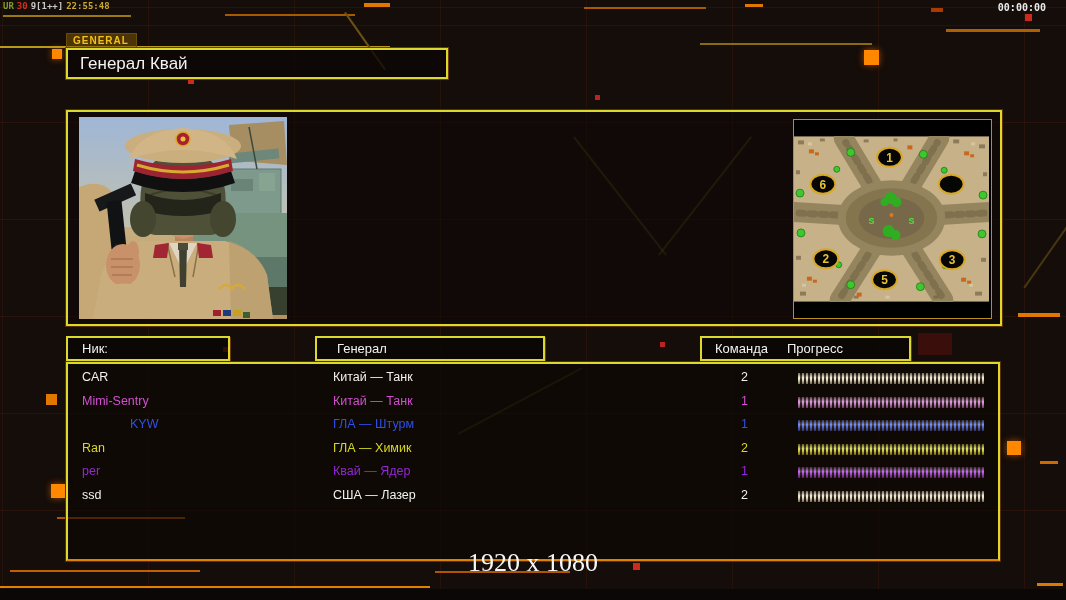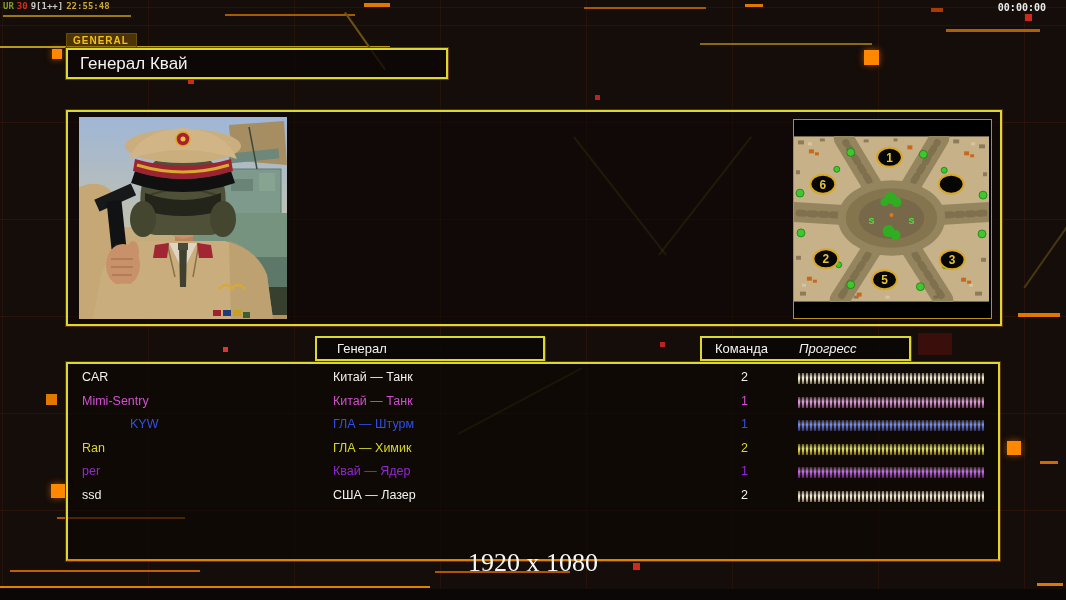--- a/index.html
+++ b/index.html
@@ -37,21 +37,21 @@
   .minimap{position:absolute;left:725px;top:7px;width:197px;height:198px;background:#000;border:1px solid #b98f1c;}
   .minimap svg{display:block;margin-top:16px;}
   
   .hdr{position:absolute;top:336px;height:21px;border:2px solid #ded82a;box-shadow:1px 1px 0 #6a3a00;
     background:rgba(10,6,4,.82);line-height:21px;font-size:13px;color:#f2f2f2;}
   .hdr-nick{left:66px;width:146px;padding-left:14px;}
   .hdr-general{left:315px;width:206px;padding-left:20px;}
   .hdr-team{left:700px;width:207px;}
   .hdr-team span{position:absolute;top:0;}
   .hdr-team .t1{left:13px;text-align:center;}
-  .hdr-team .t2{left:97px;font-style:italic;}
+  .hdr-team .t2{left:85px;}
   
   .players{position:absolute;left:66px;top:362px;width:930px;height:192px;
     border:2px solid #ded82a;border-bottom-color:#e08200;box-shadow:0 0 0 1px #5a3000;
     background:rgba(10,6,4,.6);padding-top:3px;box-sizing:content-box;}
   .row{position:relative;height:23.6px;font-size:12.5px;}
   .row .nick{position:absolute;left:14px;top:3px;}
   .row .gen{position:absolute;left:265px;top:3px;}
   .row .team{position:absolute;left:640px;top:3px;width:40px;text-align:right;}
   .barwrap{position:absolute;left:730px;top:6px;width:186px;height:11px;}
   .bar{position:absolute;left:0;top:0;height:11px;
@@ -270,20 +270,23 @@
             <text x="32" y="127.5" text-anchor="middle" font-size="12" font-weight="bold" fill="#e8c233" font-family="Liberation Sans, sans-serif">2</text>
             <ellipse cx="159" cy="124" rx="12.5" ry="9.5" fill="#060606" stroke="#d8a825" stroke-width="2"></ellipse>
             <text x="159" y="128.5" text-anchor="middle" font-size="12" font-weight="bold" fill="#e8c233" font-family="Liberation Sans, sans-serif">3</text>
             <ellipse cx="91" cy="144" rx="12.5" ry="9.5" fill="#060606" stroke="#d8a825" stroke-width="2"></ellipse>
             <text x="91" y="148.5" text-anchor="middle" font-size="12" font-weight="bold" fill="#e8c233" font-family="Liberation Sans, sans-serif">5</text>
           </g>
       </svg>
     </div>
   </div>
 
+  <div class="hdr hdr-nick">
+    <span>Ник:</span>
+  </div>
   <div class="hdr hdr-general">
     <span>Генерал</span>
   </div>
   <div class="hdr hdr-team">
     <span class="t1">Команда</span>
     <span class="t2">Прогресс</span>
   </div>
 
   <div class="players">
       <div class="row">

